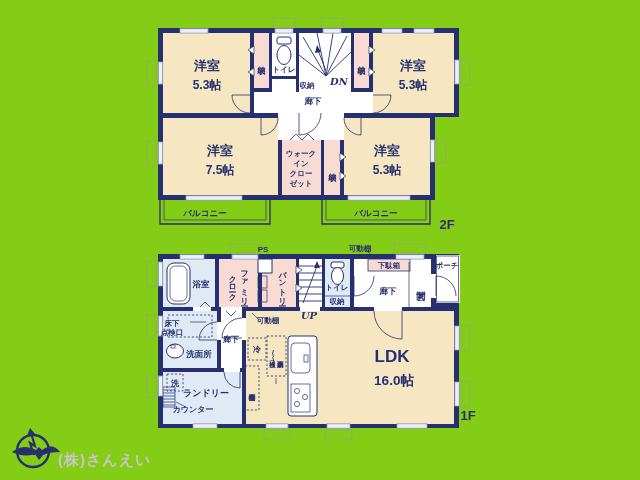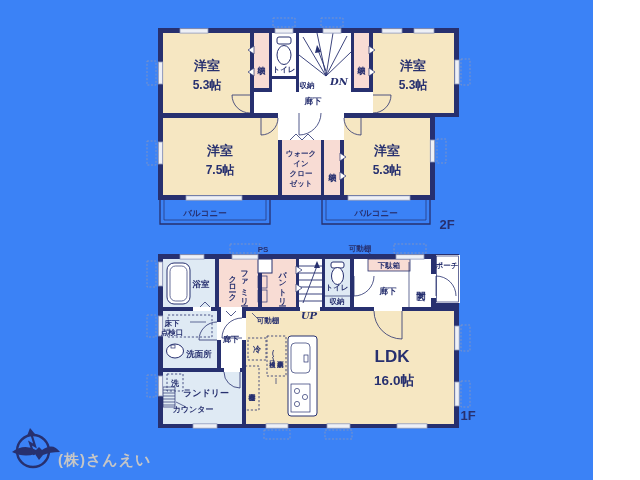--- a/index.html
+++ b/index.html
@@ -1,16 +1,16 @@
 <!DOCTYPE html>
 <html style="--wall: #27306f; --room: #f6e7c2; --closet: #f8dcd4; --wet: #dfeaf4; --winframe: #8d98bb; --company: #c6c6c6;"><head>
 <meta charset="utf-8">
 <style>
   html,body{margin:0;padding:0;background:#ffffff;}
-  #stage{position:relative;width:593px;height:480px;background:#3b82f6;overflow:hidden;}
+  #stage{position:relative;width:640px;height:480px;background:#84cc16;overflow:hidden;}
   svg{display:block;}
   text{font-family:"Liberation Sans","DejaVu Sans",sans-serif;fill:var(--wall);font-weight:bold;text-anchor:middle;}
   .t13{font-size:13px;} .t12{font-size:12px;} .t9{font-size:9px;} .t85{font-size:8.5px;}
   .t8{font-size:8px;} .t75{font-size:7.5px;} .t7{font-size:7px;} .t62{font-size:6.3px;}
   .t17{font-size:17px;} .t14{font-size:13.5px;} .tfl{font-size:13px;}
   .tv{writing-mode:vertical-rl;text-orientation:upright;}
   .tit{font-family:"DejaVu Serif","Liberation Serif",serif;font-style:italic;font-size:10px;}
   .company{font-size:15px;fill:var(--company);font-weight:bold;letter-spacing:1px;text-anchor:start;}
   .wall{fill:var(--wall);}
   .cream{fill:var(--room);} .pink{fill:var(--closet);} .blue{fill:var(--wet);} .white{fill:#ffffff;}

